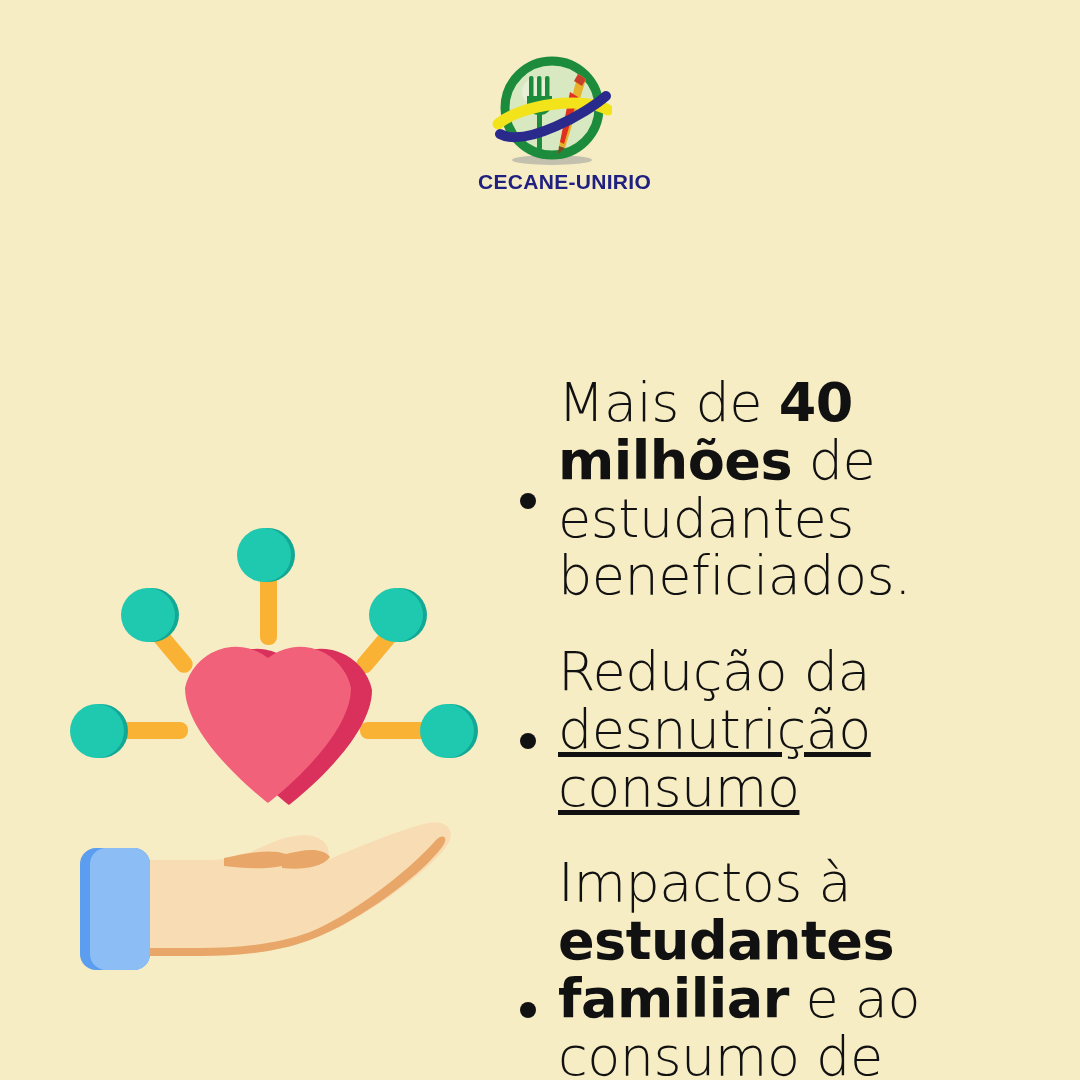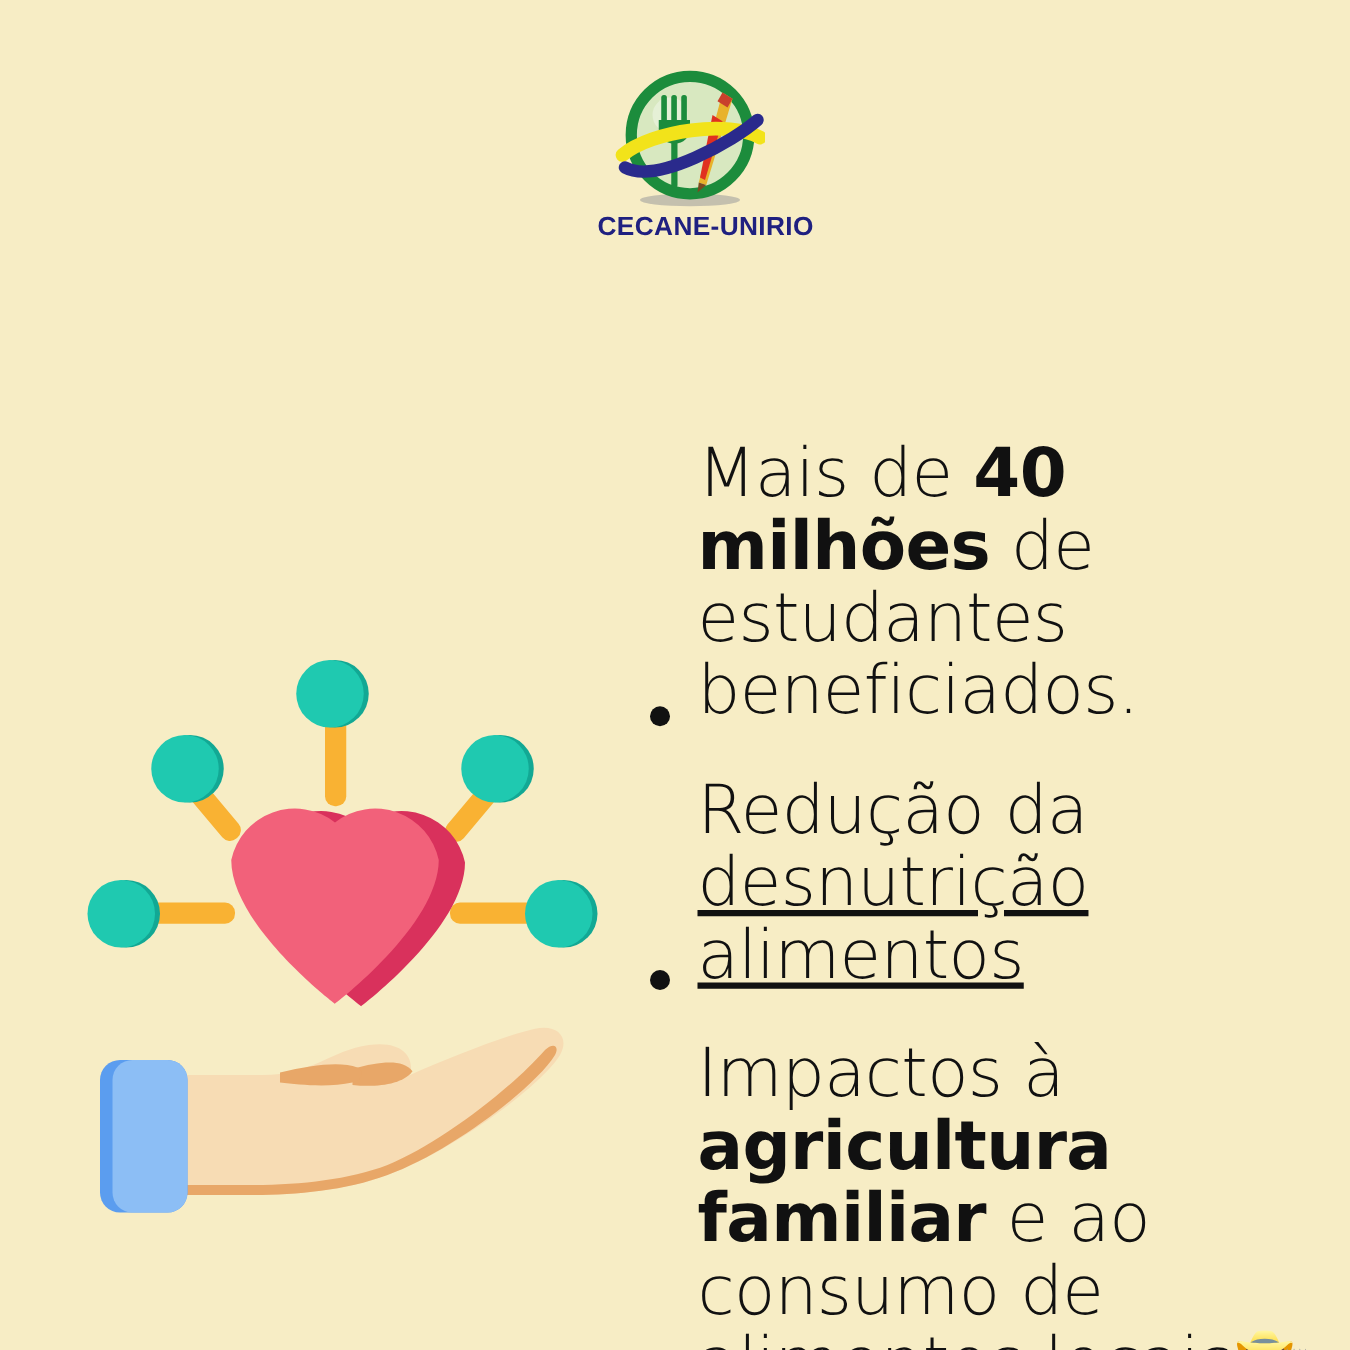--- a/index.html
+++ b/index.html
@@ -65,22 +65,23 @@
 
   
   #bullets {
     position: absolute;
     left: 520px;
     top: 350px;
     width: 545px;
   }
   .bullet-item {
     display: flex;
-    align-items: flex-end;
+    align-items: center;
     margin-bottom: 38px;
+    margin-top: 24px;
   }
   .bullet-dot {
     flex: 0 0 auto;
     width: 16px;
     height: 16px;
     border-radius: 50%;
     background: #111111;
     margin-top: 22px;
     margin-right: 22px;
   }
@@ -143,25 +144,25 @@
   </div>
 
 
   <div id="bullets">
       <div class="bullet-item">
         <span class="bullet-dot"></span>
         <div class="bullet-text"><span>Mais de </span><b>40 milhões</b><span> de estudantes beneficiados.</span></div>
       </div>
       <div class="bullet-item">
         <span class="bullet-dot"></span>
-        <div class="bullet-text"><span>Redução da </span><u>desnutrição alimentos</u></div>
+        <div class="bullet-text"><span>Redução da </span><u>desnutrição consumo</u></div>
       </div>
       <div class="bullet-item">
         <span class="bullet-dot"></span>
-        <div class="bullet-text"><span>Impactos à </span><b>agricultura familiar</b><span> e ao consumo de alimentos locais</span><span class="emoji">👩‍🌾</span></div>
+        <div class="bullet-text"><span>Impactos à </span><b>estudantes familiar</b><span> e ao consumo de alimentos locais</span><span class="emoji">👩‍🌾</span></div>
       </div>
     </div>
 
   <svg id="illustration" viewBox="0 0 430 500">
 
     <g>
       <rect x="200" y="60" width="17" height="75" rx="8" fill="#F9B233"></rect>
       <circle cx="208" cy="45" r="27" fill="#12A894"></circle>
       <circle cx="204" cy="45" r="27" fill="#1FC9B0"></circle>
     </g>

